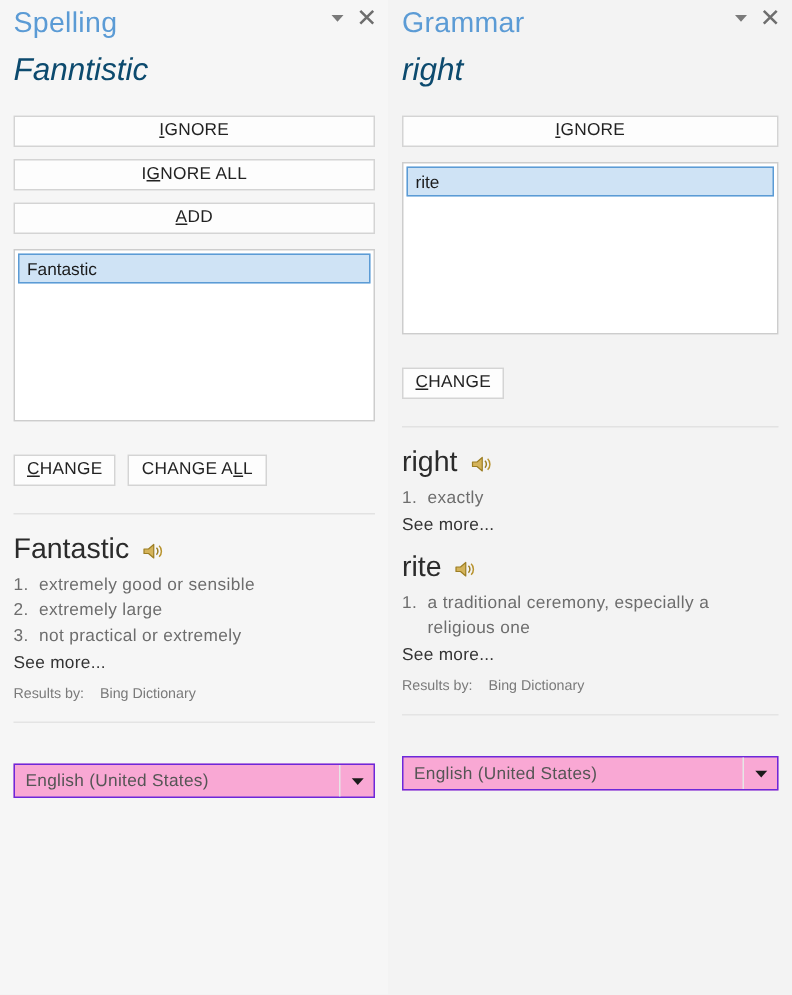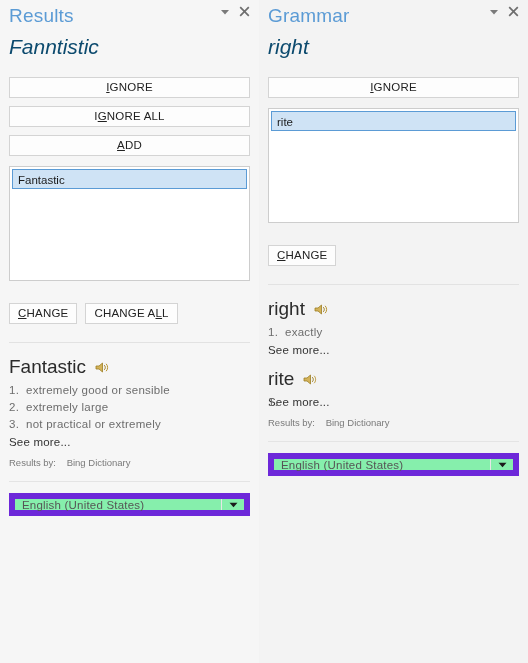--- a/index.html
+++ b/index.html
@@ -189,24 +189,24 @@
   .divider2 {
     height: 1px;
     background: #e4e4e4;
     margin-top: 12px;
   }
 
   
   .lang-select {
     box-sizing: border-box;
     position: relative;
-    background: #86efac;
-    border: 6px solid #6d28d9;
+    background: #f9a8d4;
+    border: 1px solid #6d28d9;
     height: 23px;
-    margin-top: 11px;
+    margin-top: 27px;
     display: flex;
     align-items: center;
   }
   .lang-text {
     font-size: 11.5px;
     color: #555555;
     padding-left: 7px;
     letter-spacing: 0.2px;
   }
   .lang-arrow {
@@ -222,21 +222,21 @@
   }
 </style>
 </head>
 <body>
 
 <div class="panels">
 
   <div class="panel panel-spelling">
 
     <div class="title-row">
-      <div class="panel-title">Results</div>
+      <div class="panel-title">Spelling</div>
       <div class="title-controls">
         <span>
           <svg class="caret-icon" viewBox="0 0 10 10">
               <path d="M1 3 L9 3 L5 7.5 Z" fill="#7a7a7a"></path>
             </svg>
         </span>
         <span>
           <svg class="close-icon" viewBox="0 0 11 11">
             <path d="M1.2 1.2 L9.8 9.8 M9.8 1.2 L1.2 9.8" stroke="#6e6e6e" stroke-width="1.7" stroke-linecap="butt"></path>
           </svg>
@@ -369,20 +369,21 @@
           <svg class="speaker-icon" width="14" height="13" viewBox="0 0 14 13">
             <path d="M1 5 L4 5 L7.5 2 L7.5 11 L4 8 L1 8 Z" fill="#d4b35a" stroke="#9c7e23" stroke-width="0.8" stroke-linejoin="round"></path>
             <path d="M9.3 4.2 C10.6 5.4 10.6 7.6 9.3 8.8" fill="none" stroke="#9c7e23" stroke-width="1"></path>
             <path d="M11.1 2.8 C13.1 4.7 13.1 8.3 11.1 10.2" fill="none" stroke="#b8932e" stroke-width="1"></path>
           </svg>
         </span>
       </div>
       <ul class="def-list">
         <li class="def-item">
           <span class="num">1.</span>
+          <span>a traditional ceremony, especially a religious one</span>
         </li>
       </ul>
       <div class="see-more">See more...</div>
       <div class="results-by">
         <span>Results by:</span>
         <span class="provider">Bing Dictionary</span>
       </div>
     </div>
 
     <div class="divider2"></div>

